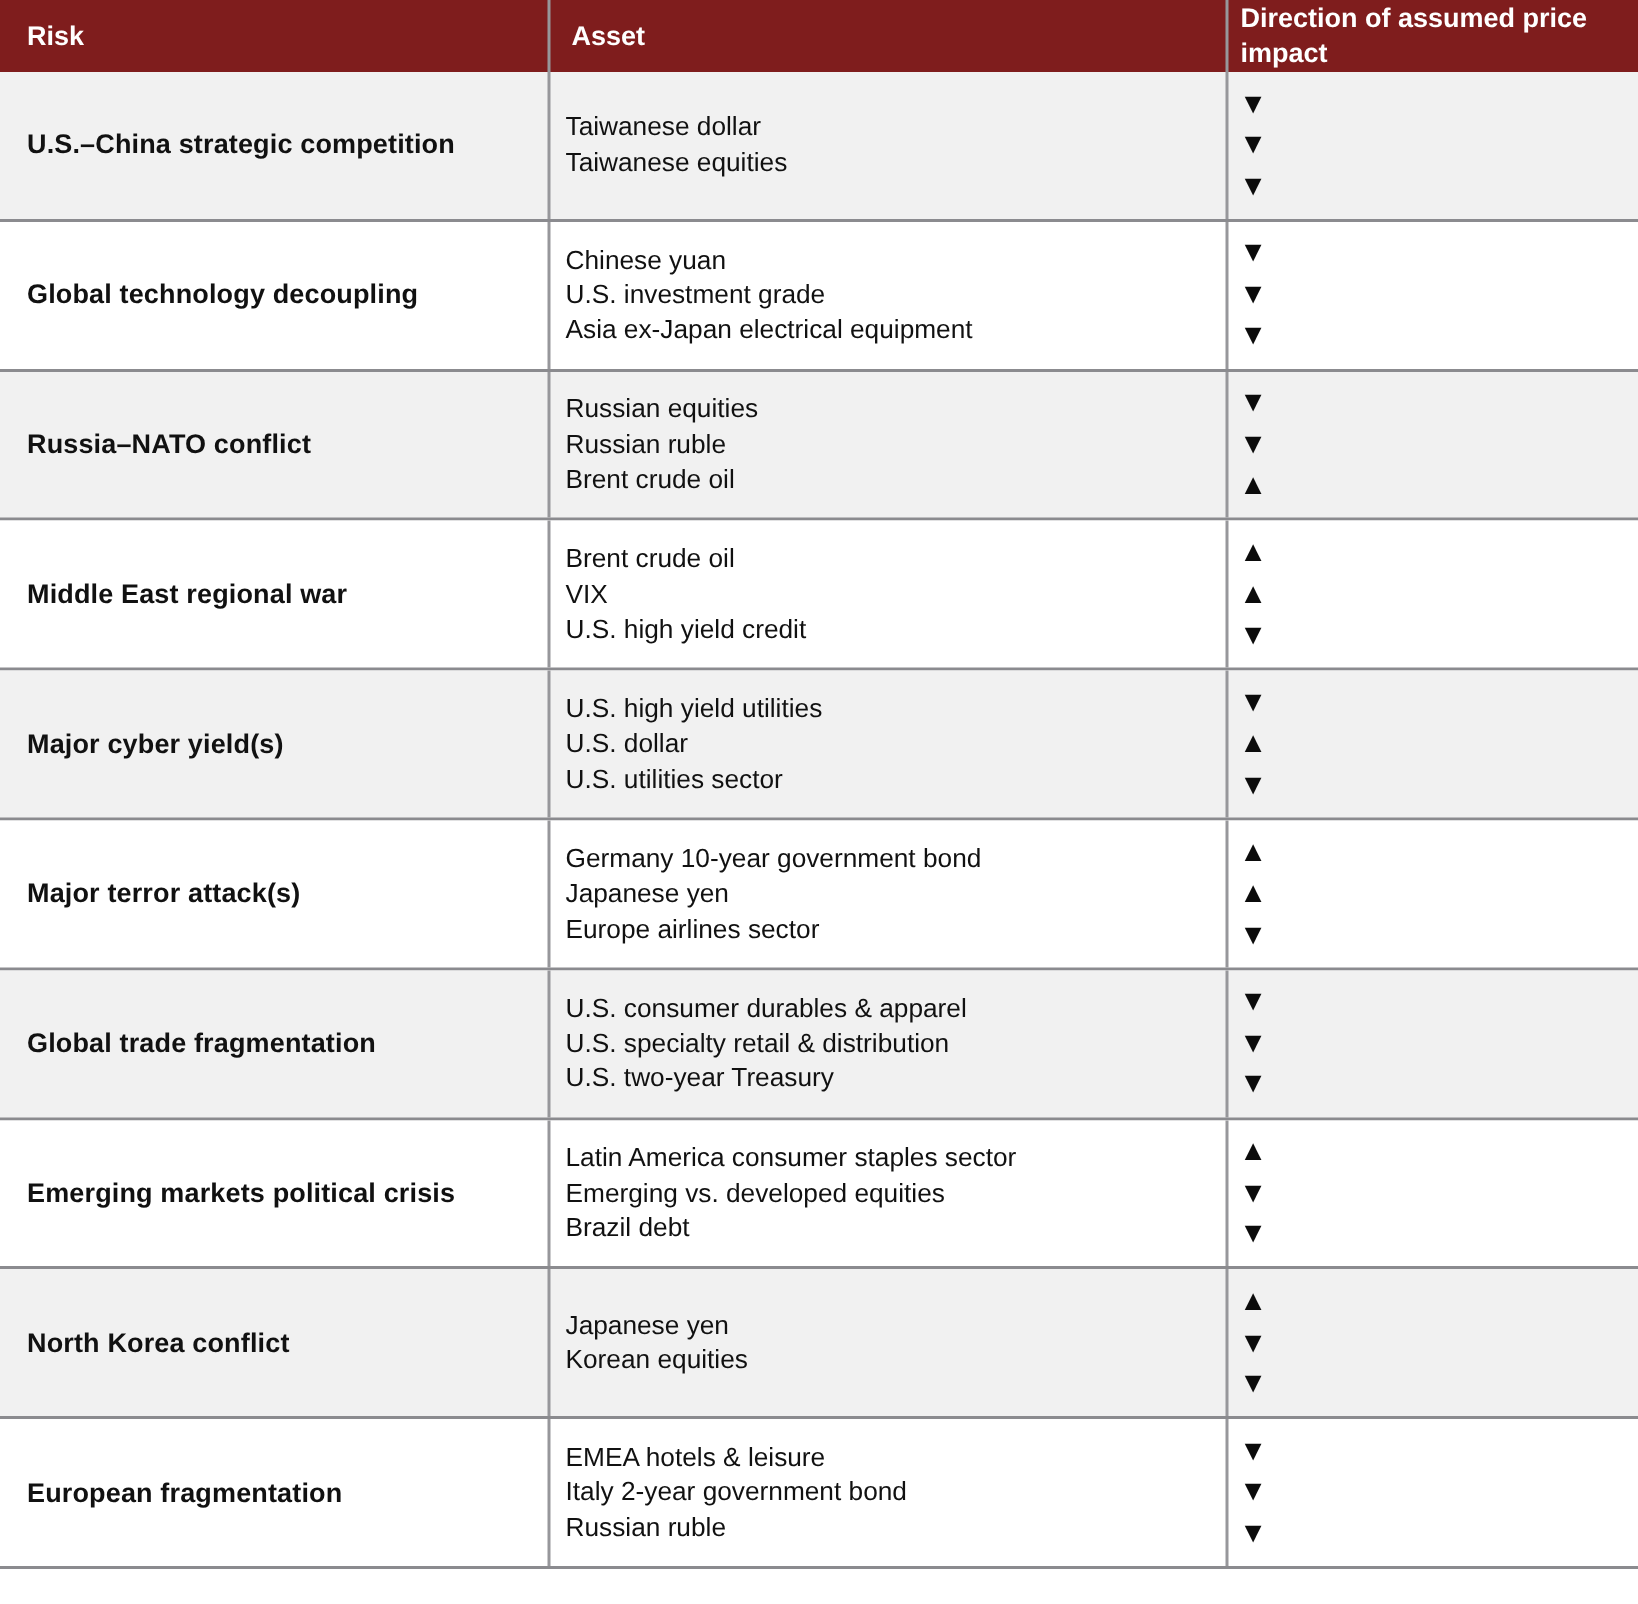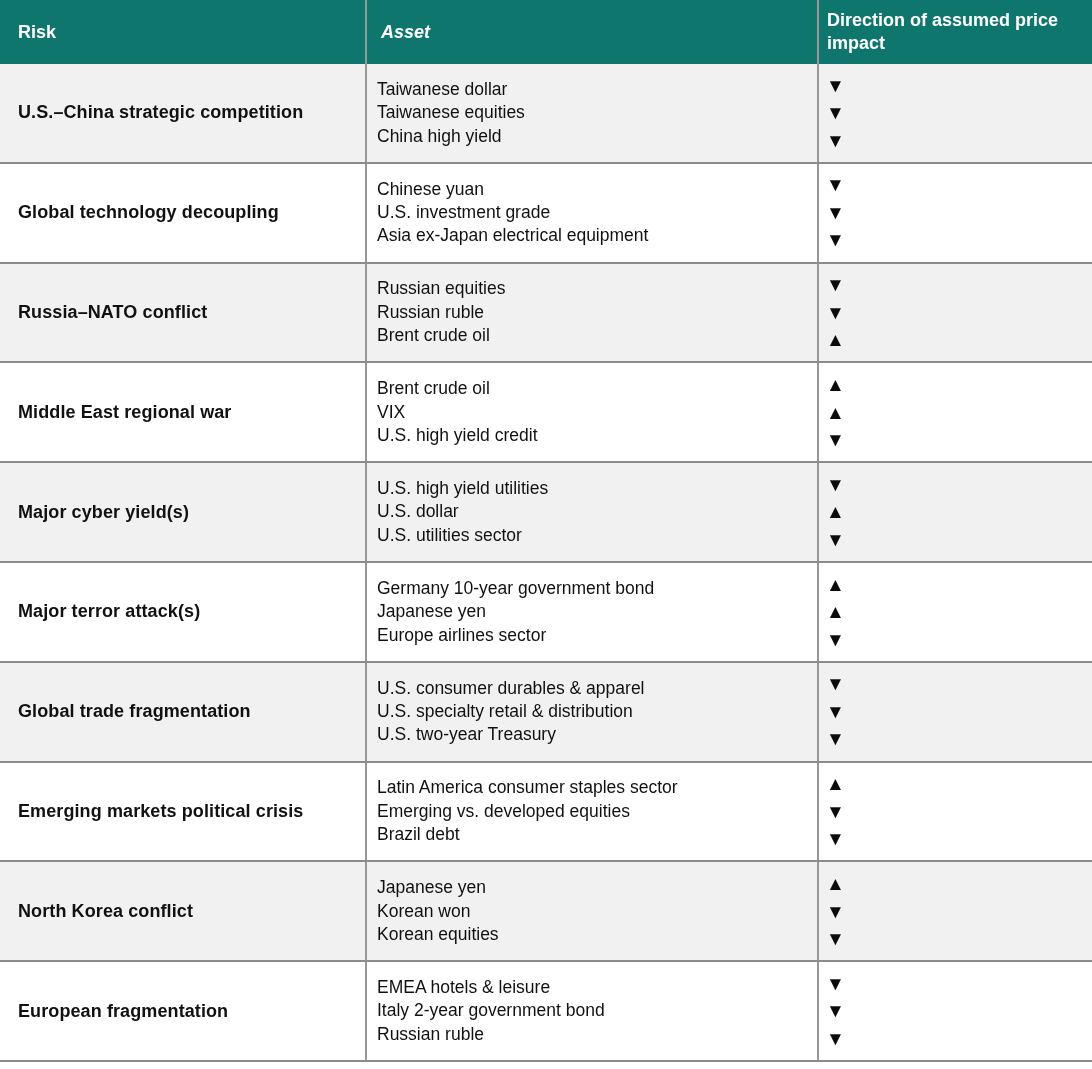--- a/index.html
+++ b/index.html
@@ -11,22 +11,22 @@
     -webkit-font-smoothing: antialiased;
   }
   .table { width: 1092px; }
 
   .row {
     display: grid;
     grid-template-columns: 365px 452px 275px;
     width: 1092px;
   }
   .header-row {
-    height: 64px;
-    background: #0f766e;
+    height: 48px;
+    background: #7f1d1d;
   }
   .header-row .cell {
     color: #ffffff;
     font-weight: 700;
     font-size: 18px;
     line-height: 23px;
     display: flex;
     align-items: center;
   }
   .body-row {
@@ -42,21 +42,21 @@
   .cell-risk {
     display: flex;
     align-items: center;
     padding-left: 18px;
     padding-right: 12px;
     font-weight: 700;
     font-size: 18px;
     letter-spacing: 0.1px;
   }
   .head-risk { padding-left: 18px; }
-  .head-asset { padding-left: 14px; font-style: italic; }
+  .head-asset { padding-left: 14px; }
   .head-direction { padding-left: 8px; padding-right: 31px; }
 
   .cell-asset {
     display: flex;
     flex-direction: column;
     justify-content: center;
     padding-left: 10px;
     padding-right: 8px;
   }
   .asset-line {
@@ -85,21 +85,20 @@
     <div class="cell col-risk head-risk">Risk</div>
     <div class="cell col-asset head-asset">Asset</div>
     <div class="cell col-direction head-direction">Direction of assumed price impact</div>
   </div>
   <div id="table-body">
       <div class="row body-row alt">
         <div class="cell col-risk cell-risk">U.S.–China strategic competition</div>
         <div class="cell col-asset cell-asset">
           <div class="asset-line">Taiwanese dollar</div>
           <div class="asset-line">Taiwanese equities</div>
-          <div class="asset-line">China high yield</div>
         </div>
         <div class="cell col-direction cell-direction">
           <div class="dir-line">▼</div>
           <div class="dir-line">▼</div>
           <div class="dir-line">▼</div>
         </div>
       </div>
       <div class="row body-row plain">
         <div class="cell col-risk cell-risk">Global technology decoupling</div>
         <div class="cell col-asset cell-asset">
@@ -188,21 +187,20 @@
         <div class="cell col-direction cell-direction">
           <div class="dir-line">▲</div>
           <div class="dir-line">▼</div>
           <div class="dir-line">▼</div>
         </div>
       </div>
       <div class="row body-row alt">
         <div class="cell col-risk cell-risk">North Korea conflict</div>
         <div class="cell col-asset cell-asset">
           <div class="asset-line">Japanese yen</div>
-          <div class="asset-line">Korean won</div>
           <div class="asset-line">Korean equities</div>
         </div>
         <div class="cell col-direction cell-direction">
           <div class="dir-line">▲</div>
           <div class="dir-line">▼</div>
           <div class="dir-line">▼</div>
         </div>
       </div>
       <div class="row body-row plain">
         <div class="cell col-risk cell-risk">European fragmentation</div>

